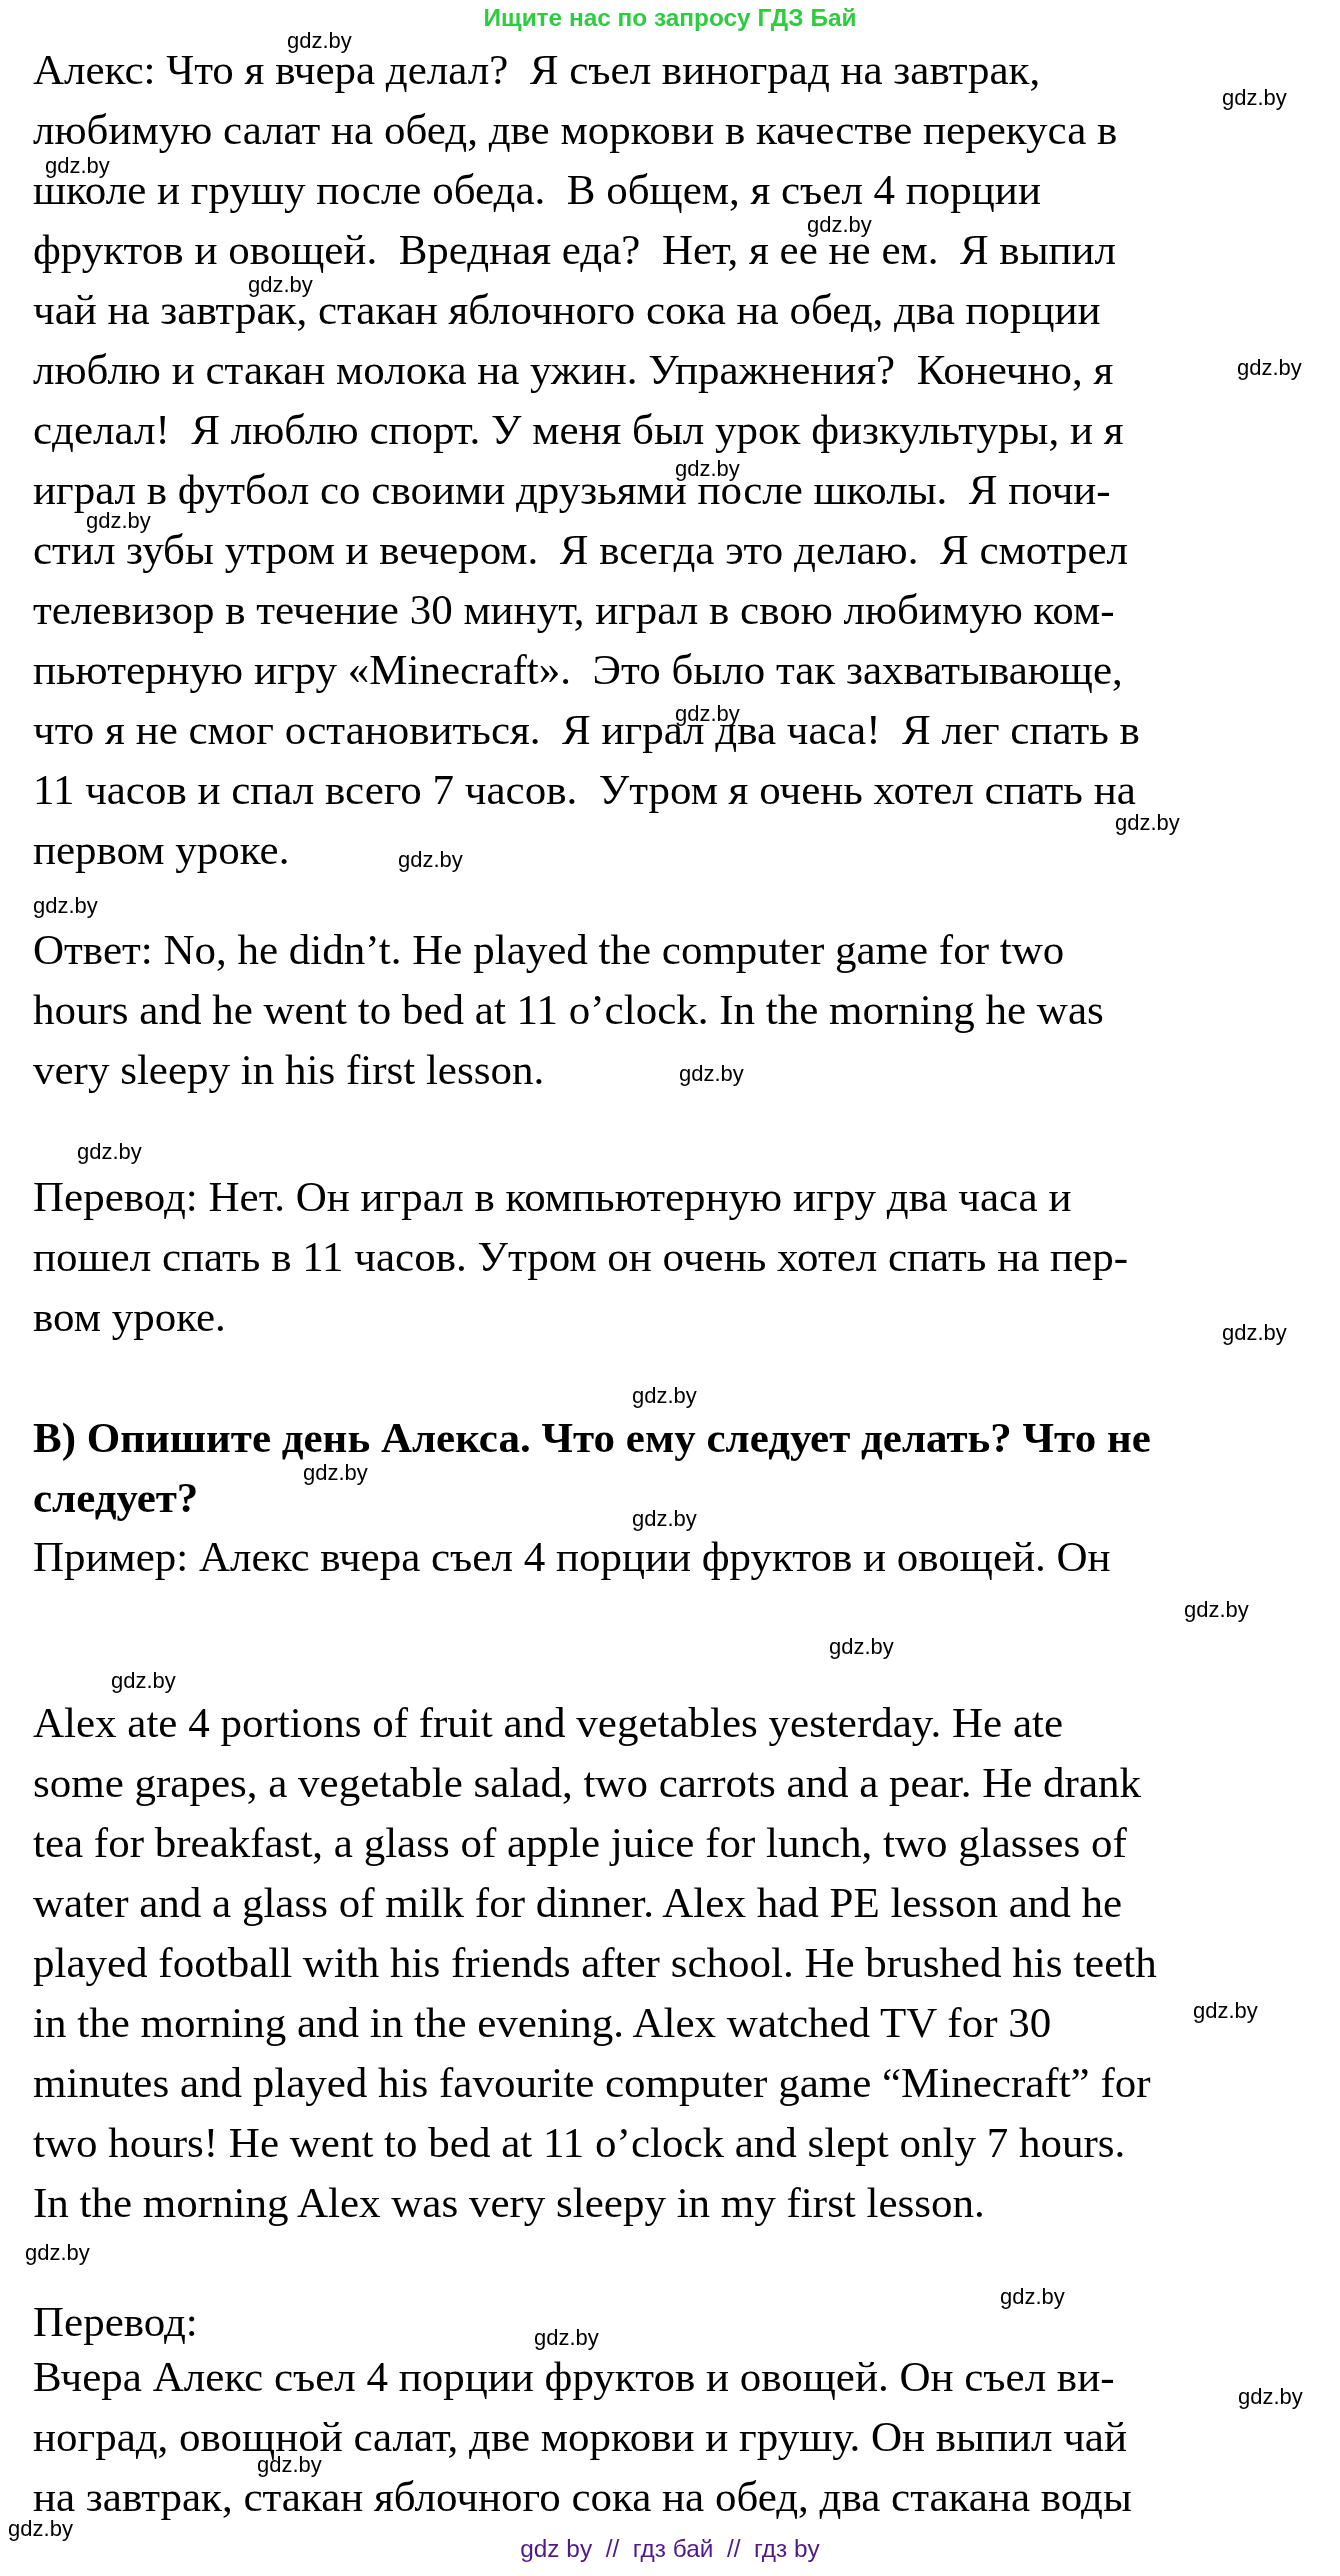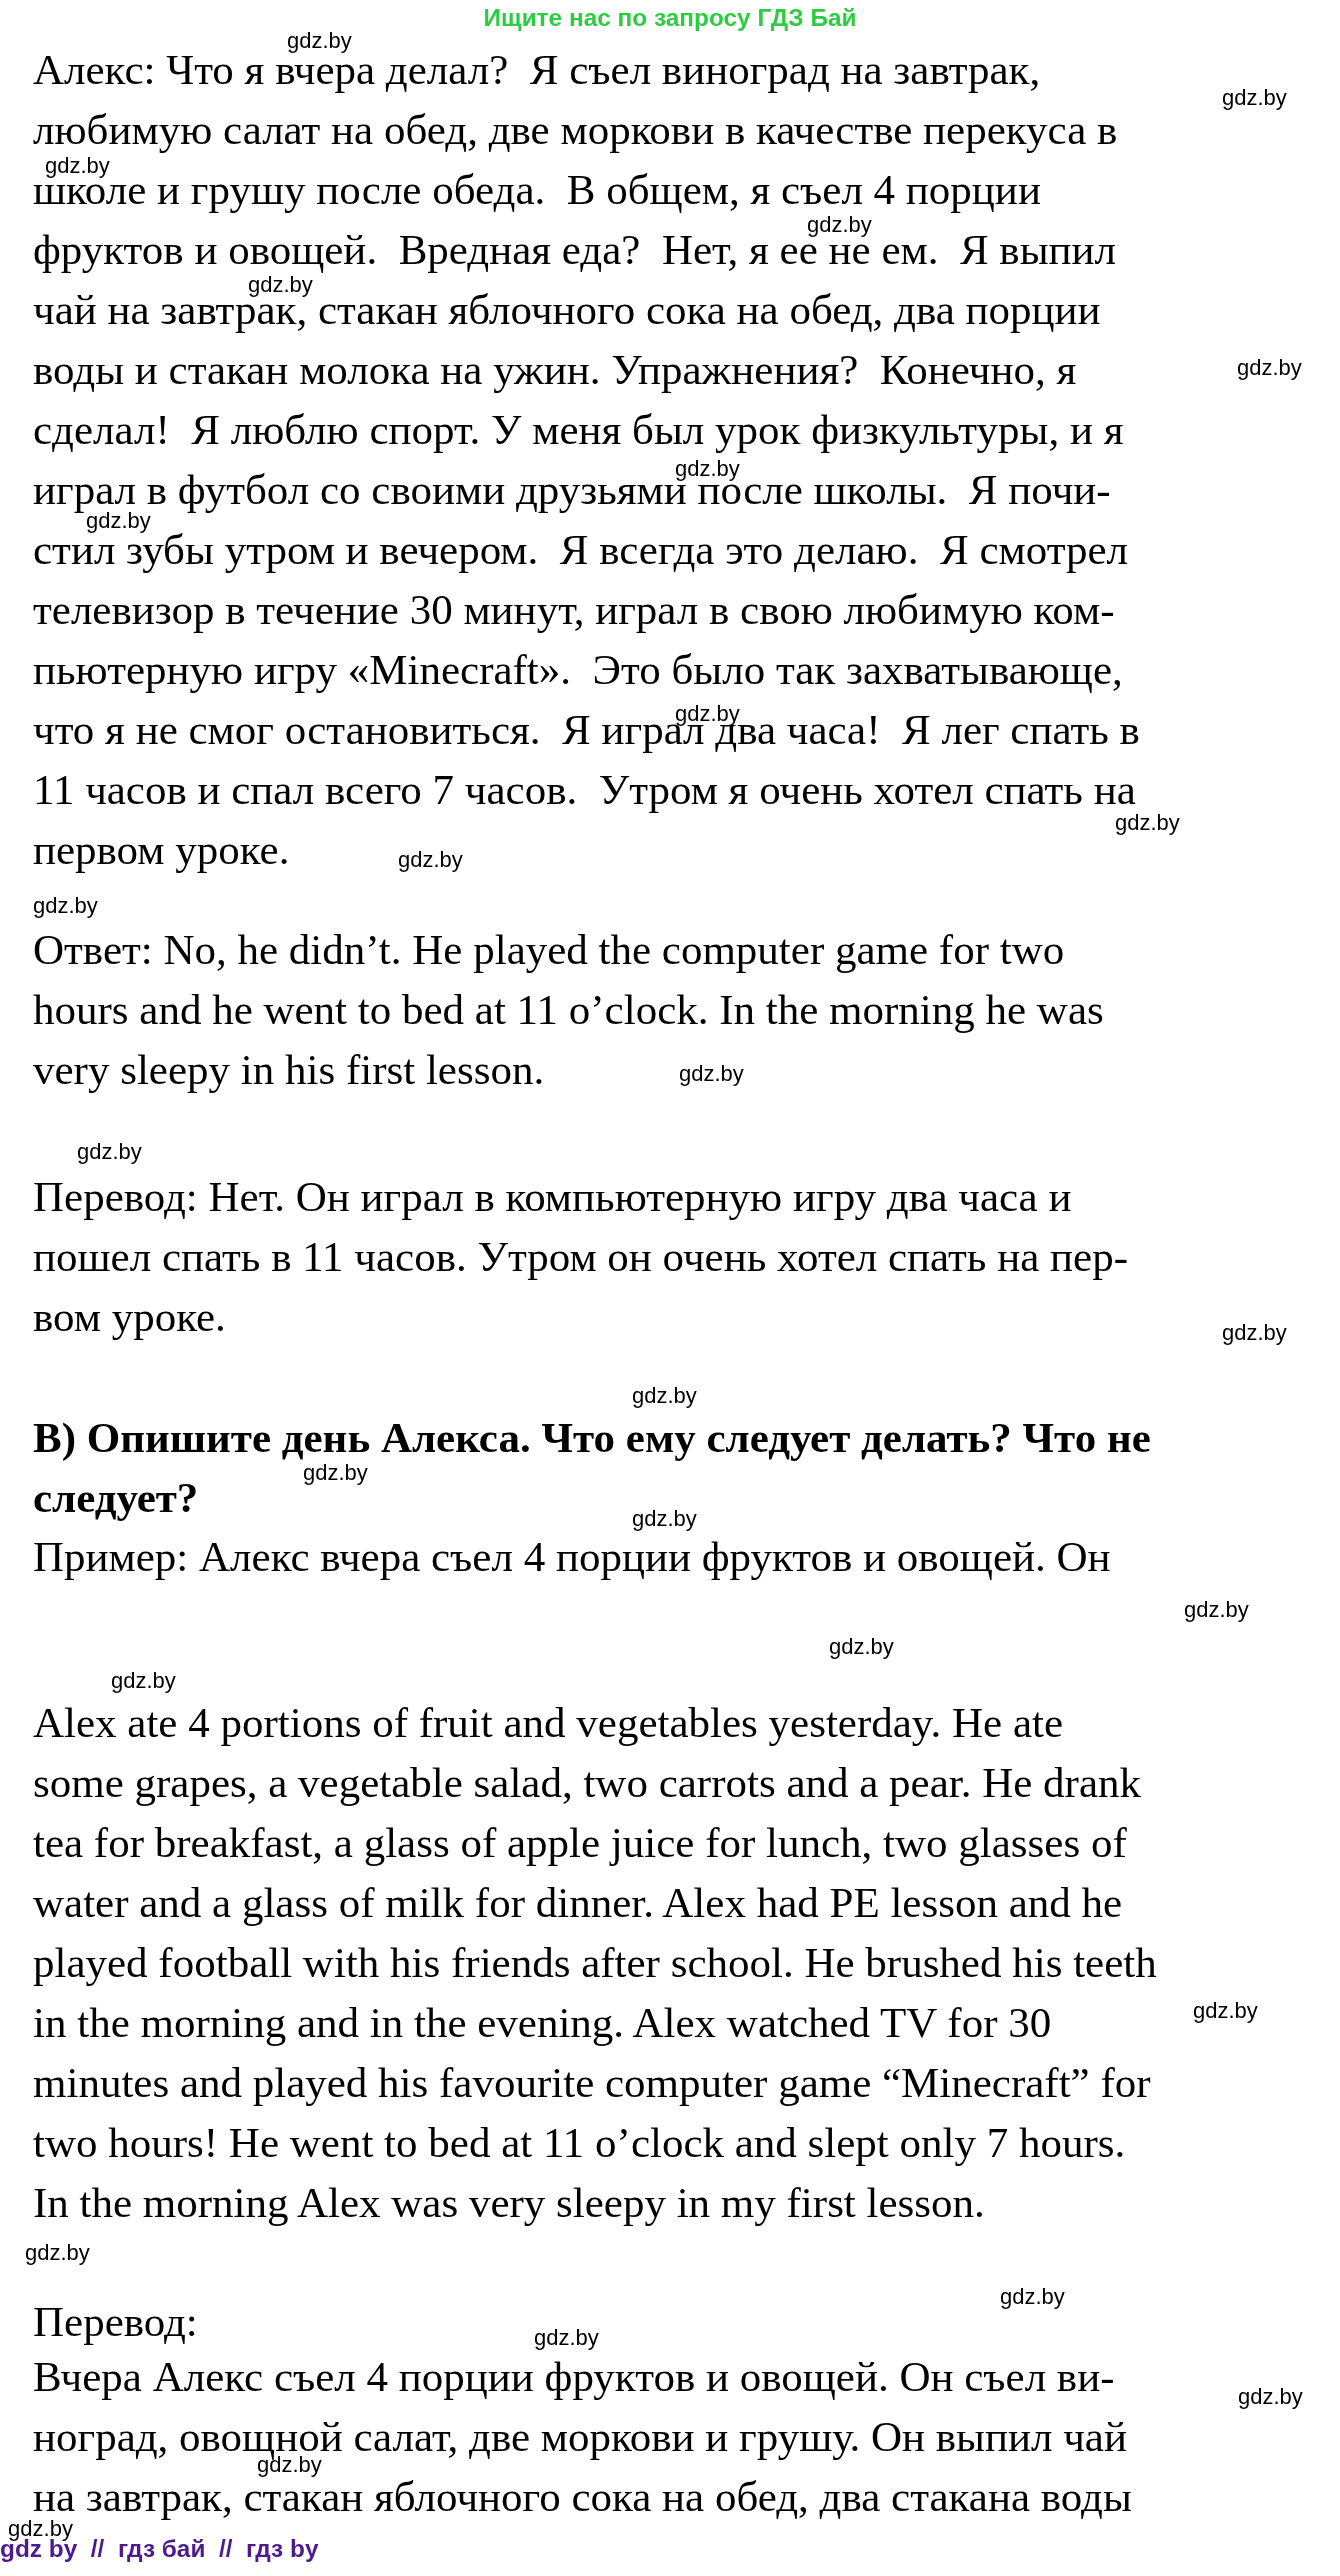--- a/index.html
+++ b/index.html
@@ -36,42 +36,42 @@
     position: absolute;
     font-family: "Liberation Sans", "DejaVu Sans", sans-serif;
     font-size: 22px;
     color: #000000;
     white-space: pre;
   }
   .footer {
     position: absolute;
     top: 2535px; left: 0;
     width: 100%;
-    text-align: left;
+    text-align: center;
     font-family: "Liberation Sans", "DejaVu Sans", sans-serif;
     font-size: 24.4px;
-    font-weight: 700;
+    font-weight: 400;
     color: #4e1a8d;
     white-space: pre;
   }
 </style>
 </head>
 <body>
 
 <div class="page">
 
   <div class="promo">Ищите нас по запросу ГДЗ Бай</div>
 
   <div class="para" style="top:40px">
     <div class="line">Алекс: Что я вчера делал?  Я съел виноград на завтрак,</div>
     <div class="line">любимую салат на обед, две моркови в качестве перекуса в</div>
     <div class="line">школе и грушу после обеда.  В общем, я съел 4 порции</div>
     <div class="line">фруктов и овощей.  Вредная еда?  Нет, я ее не ем.  Я выпил</div>
     <div class="line">чай на завтрак, стакан яблочного сока на обед, два порции</div>
-    <div class="line">воды и стакан молока на ужин. Упражнения?  Конечно, я</div>
+    <div class="line">люблю и стакан молока на ужин. Упражнения?  Конечно, я</div>
     <div class="line">сделал!  Я люблю спорт. У меня был урок физкультуры, и я</div>
     <div class="line">играл в футбол со своими друзьями после школы.  Я почи-</div>
     <div class="line">стил зубы утром и вечером.  Я всегда это делаю.  Я смотрел</div>
     <div class="line">телевизор в течение 30 минут, играл в свою любимую ком-</div>
     <div class="line">пьютерную игру «Minecraft».  Это было так захватывающе,</div>
     <div class="line">что я не смог остановиться.  Я играл два часа!  Я лег спать в</div>
     <div class="line">11 часов и спал всего 7 часов.  Утром я очень хотел спать на</div>
     <div class="line">первом уроке.</div>
   </div>
 

